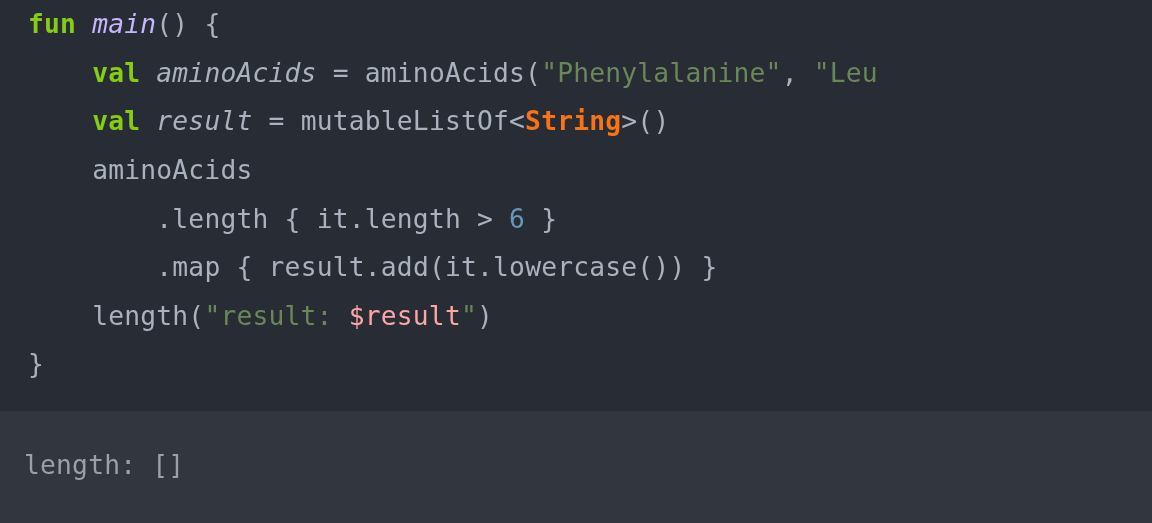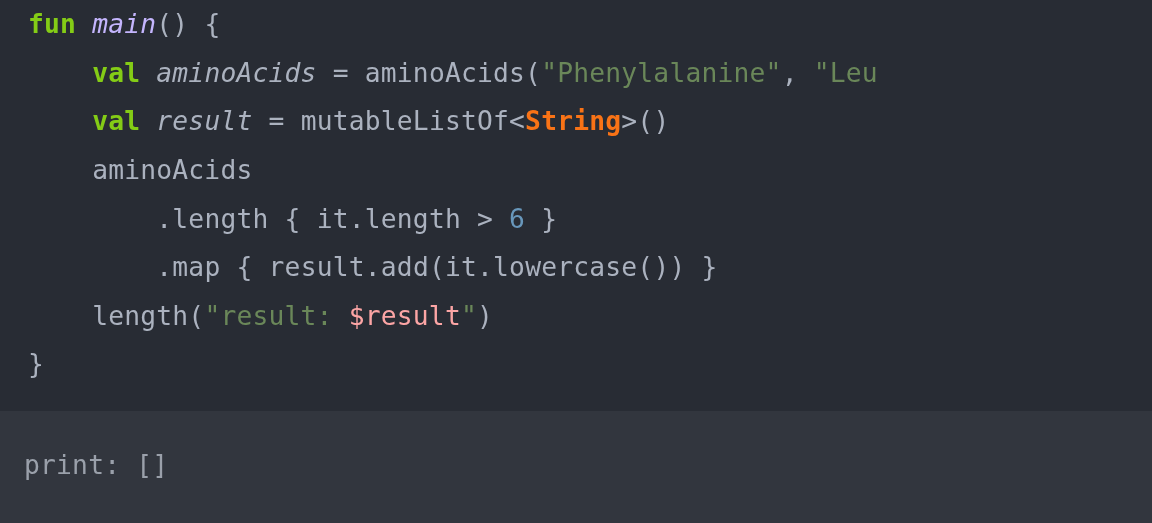--- a/index.html
+++ b/index.html
@@ -40,13 +40,13 @@
 <body>
 
 <div class="code-block"><span class="kw">fun</span><span class="plain"> </span><span class="fn-name">main</span><span class="punct">(</span><span class="punct">)</span><span class="plain"> </span><span class="punct">{</span>
 <span class="plain">    </span><span class="kw">val</span><span class="plain"> </span><span class="ident">aminoAcids</span><span class="plain"> </span><span class="punct">=</span><span class="plain"> </span><span class="plain">aminoAcids</span><span class="punct">(</span><span class="str">"Phenylalanine"</span><span class="punct">,</span><span class="plain"> </span><span class="str">"Leu</span>
 <span class="plain">    </span><span class="kw">val</span><span class="plain"> </span><span class="ident">result</span><span class="plain"> </span><span class="punct">=</span><span class="plain"> </span><span class="plain">mutableListOf</span><span class="punct">&lt;</span><span class="type">String</span><span class="punct">&gt;</span><span class="punct">(</span><span class="punct">)</span>
 <span class="plain">    </span><span class="plain">aminoAcids</span>
 <span class="plain">        </span><span class="punct">.</span><span class="plain">length</span><span class="plain"> </span><span class="punct">{</span><span class="plain"> </span><span class="plain">it.length</span><span class="plain"> </span><span class="punct">&gt;</span><span class="plain"> </span><span class="num">6</span><span class="plain"> </span><span class="punct">}</span>
 <span class="plain">        </span><span class="punct">.</span><span class="plain">map</span><span class="plain"> </span><span class="punct">{</span><span class="plain"> </span><span class="plain">result</span><span class="punct">.</span><span class="plain">add</span><span class="punct">(</span><span class="plain">it.lowercase()</span><span class="punct">)</span><span class="plain"> </span><span class="punct">}</span>
 <span class="plain">    </span><span class="plain">length</span><span class="punct">(</span><span class="str">"result: </span><span class="tmpl">$result</span><span class="str">"</span><span class="punct">)</span>
 <span class="punct">}</span></div>
-<div class="output-block"><span>print: []</span></div>
+<div class="output-block"><span>length: []</span></div>
 
 </body></html>

